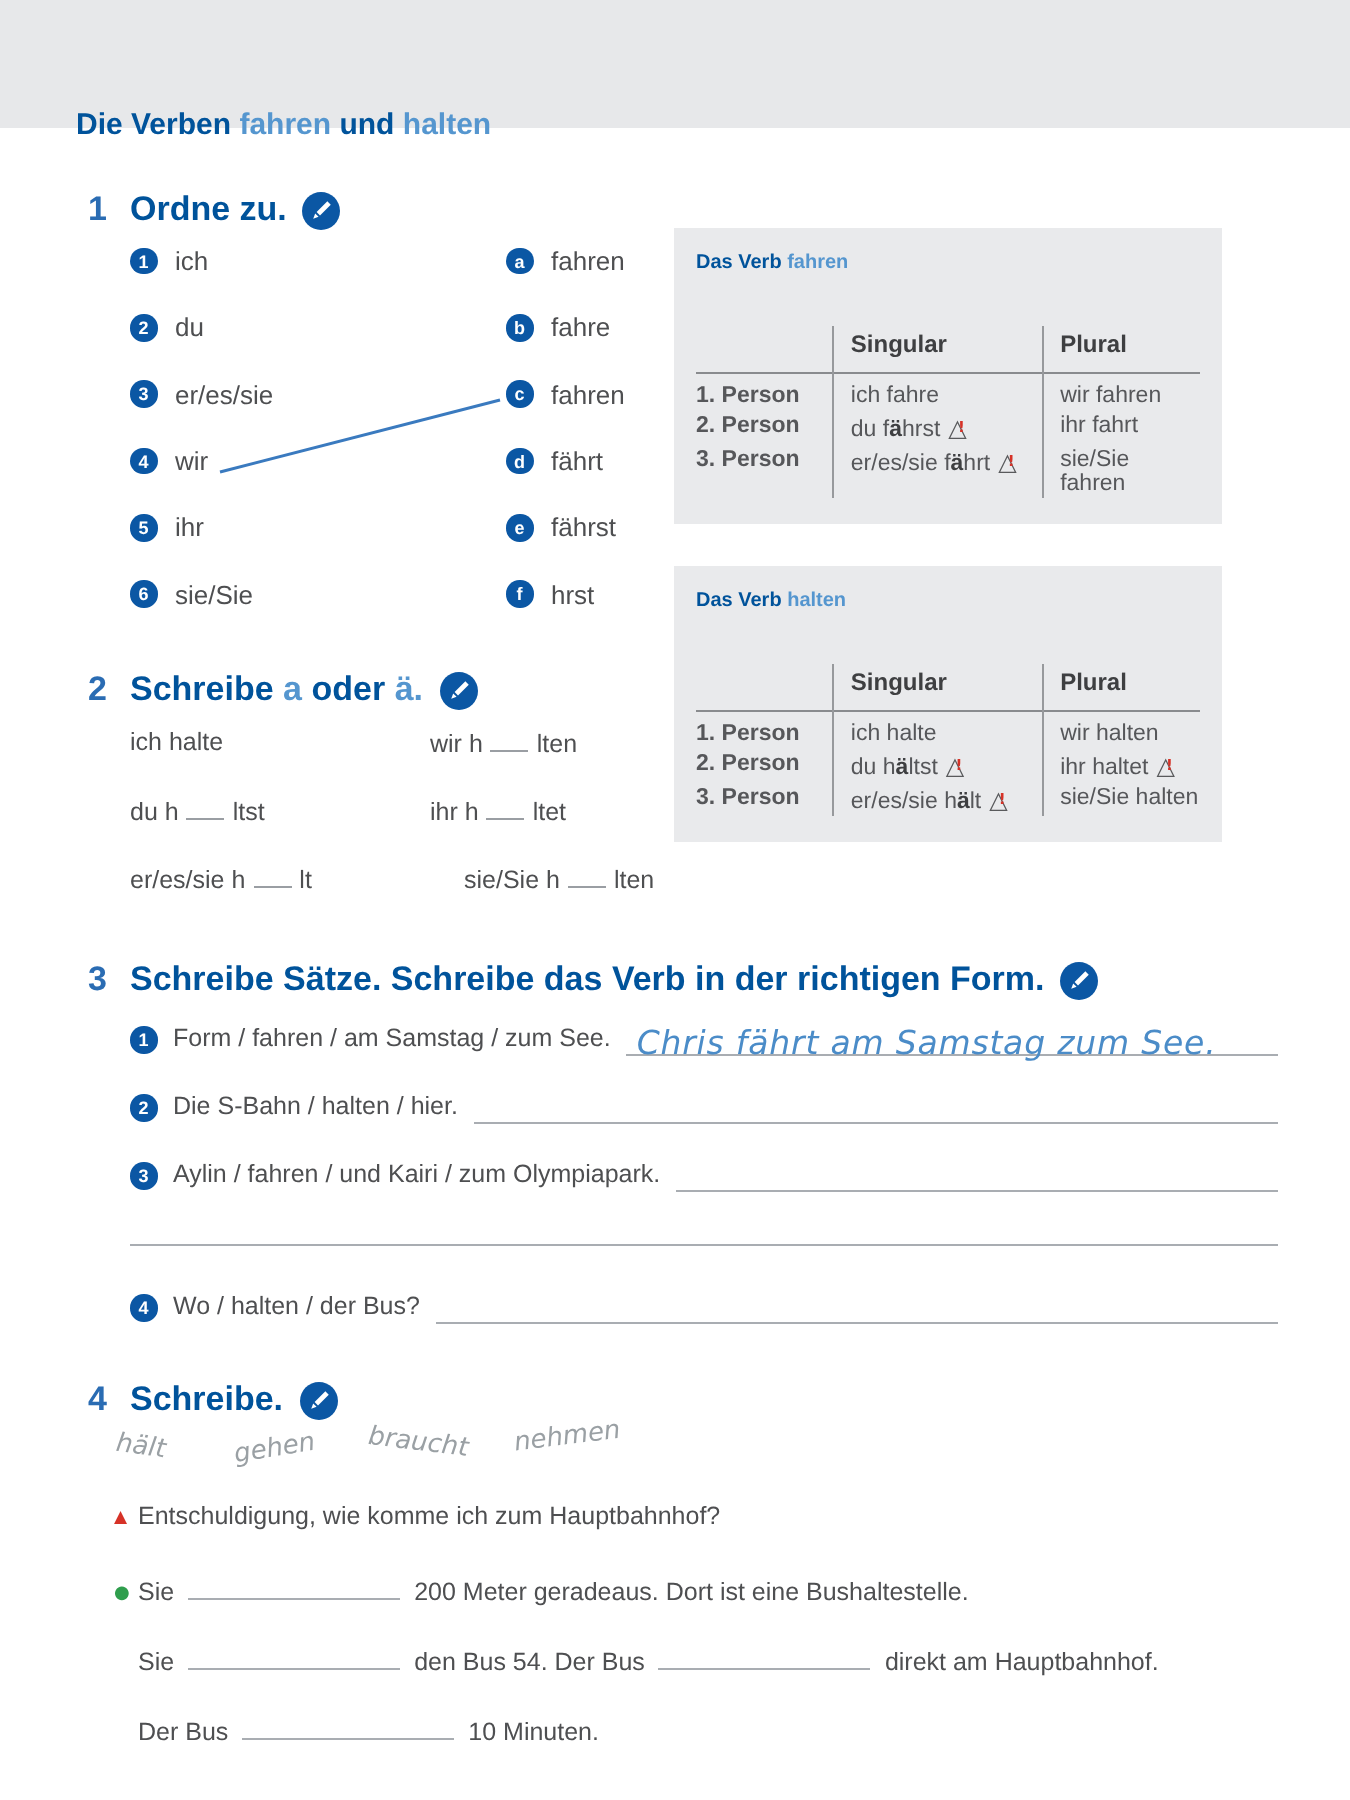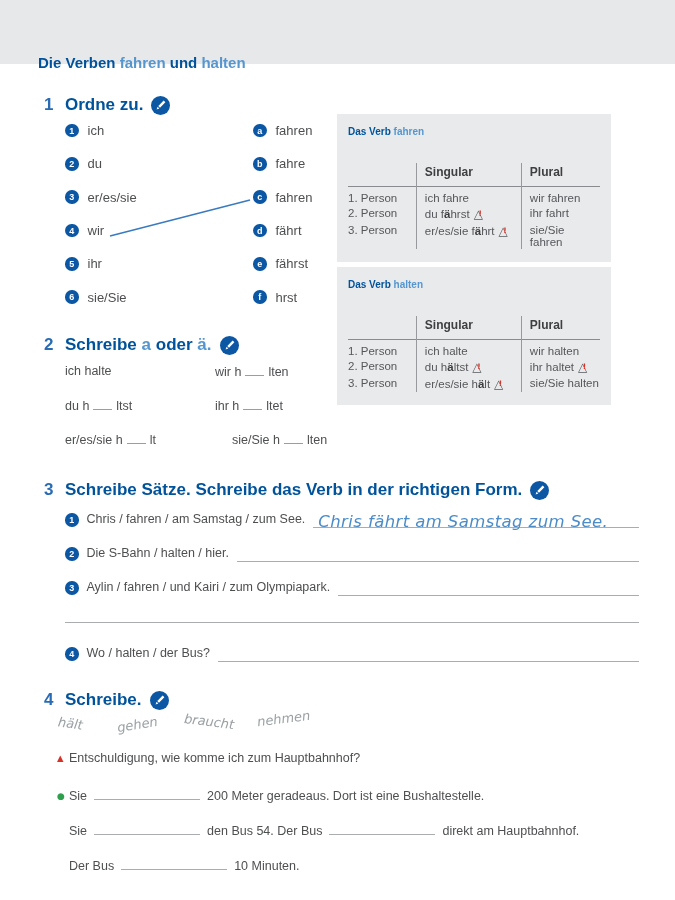--- a/index.html
+++ b/index.html
@@ -26,21 +26,21 @@
   
   .match-col{position:absolute;display:flex;flex-direction:column;}
   .match-item{height:33.3px;display:flex;align-items:center;gap:9px;font-size:13px;}
   .connector{position:absolute;}
 
   
   .gbox{position:absolute;left:337px;width:252px;background:#e9eaec;padding:12px 11px 13px 11px;}
   .gcap{font-size:10px;font-weight:bold;color:#00539b;}
   .gtable{border-collapse:collapse;margin-top:26px;font-size:11.5px;color:#56575a;}
   .gtable td{padding:1.5px 0;vertical-align:top;}
-  .gtable .c1{width:57px;padding-right:16px;}
+  .gtable .c1{width:57px;padding-right:16px;font-weight:bold;}
   .gtable .c2{width:112px;border-left:1px solid #97999c;padding-left:8px;}
   .gtable .c3{width:82px;border-left:1px solid #97999c;padding-left:8px;}
   .ghead td{font-weight:bold;color:#3e3f41;font-size:12px;padding-bottom:7px;}
   .gfirst td{border-top:1px solid #898b8e;padding-top:5px;}
   .ae{font-weight:bold;color:#3e3f41;}
 
   
   .warn{position:relative;display:inline-block;width:13px;margin-left:4px;
         font-family:"DejaVu Sans",sans-serif;}
   .warn-tri{color:#595a5c;font-size:12px;}
@@ -171,21 +171,21 @@
           </tr>
       <tr>
             <td class="c1">3. Person</td>
             <td class="c2"><span>er/es/sie f</span><span class="ae">ä</span><span>hrt</span><span class="warn"><span class="warn-tri">△</span><span class="warn-bang">!</span></span></td>
             <td class="c3"><span>sie/Sie fahren</span></td>
           </tr>
     </tbody>
       </table>
   </div>
 
-  <div class="gbox" style="top:267px">
+  <div class="gbox" style="top:283px">
     <div class="gcap"><span>Das Verb</span> <span class="lblue">halten</span></div>
     <table class="gtable">
       <tbody>
           <tr class="ghead">
             <td class="c1"></td>
             <td class="c2">Singular</td>
             <td class="c3">Plural</td>
           </tr>
       <tr class="gfirst">
             <td class="c1">1. Person</td>
@@ -226,21 +226,21 @@
     <span class="num">3</span><span class="htxt">Schreibe Sätze. Schreibe das Verb in der richtigen Form.</span><svg class="pencil" width="19" height="19" viewBox="0 0 19 19">
         <circle cx="9.5" cy="9.5" r="9.5" fill="#0b57a4"></circle>
         <g transform="rotate(45 9.5 9.5)">
           <rect x="8.3" y="3.8" width="2.4" height="7.6" fill="#fff"></rect>
           <path d="M8.3 12.4 h2.4 l-1.2 2.6 z" fill="#fff"></path>
         </g>
       </svg>
   </div>
   <div class="abs ex3-item" style="top:512px">
     <span class="badge">1</span>
-      <span class="prompt">Chris / fahren / am Samstag / zum See.</span>
+      <span class="prompt">Form / fahren / am Samstag / zum See.</span>
       <span class="write-line">
         <span class="hand">Chris fährt am Samstag zum See.</span>
       </span>
   </div>
   <div class="abs ex3-item" style="top:546px">
     <span class="badge">2</span>
       <span class="prompt">Die S-Bahn / halten / hier.</span>
       <span class="write-line"></span>
   </div>
   <div class="abs ex3-item" style="top:580px">

